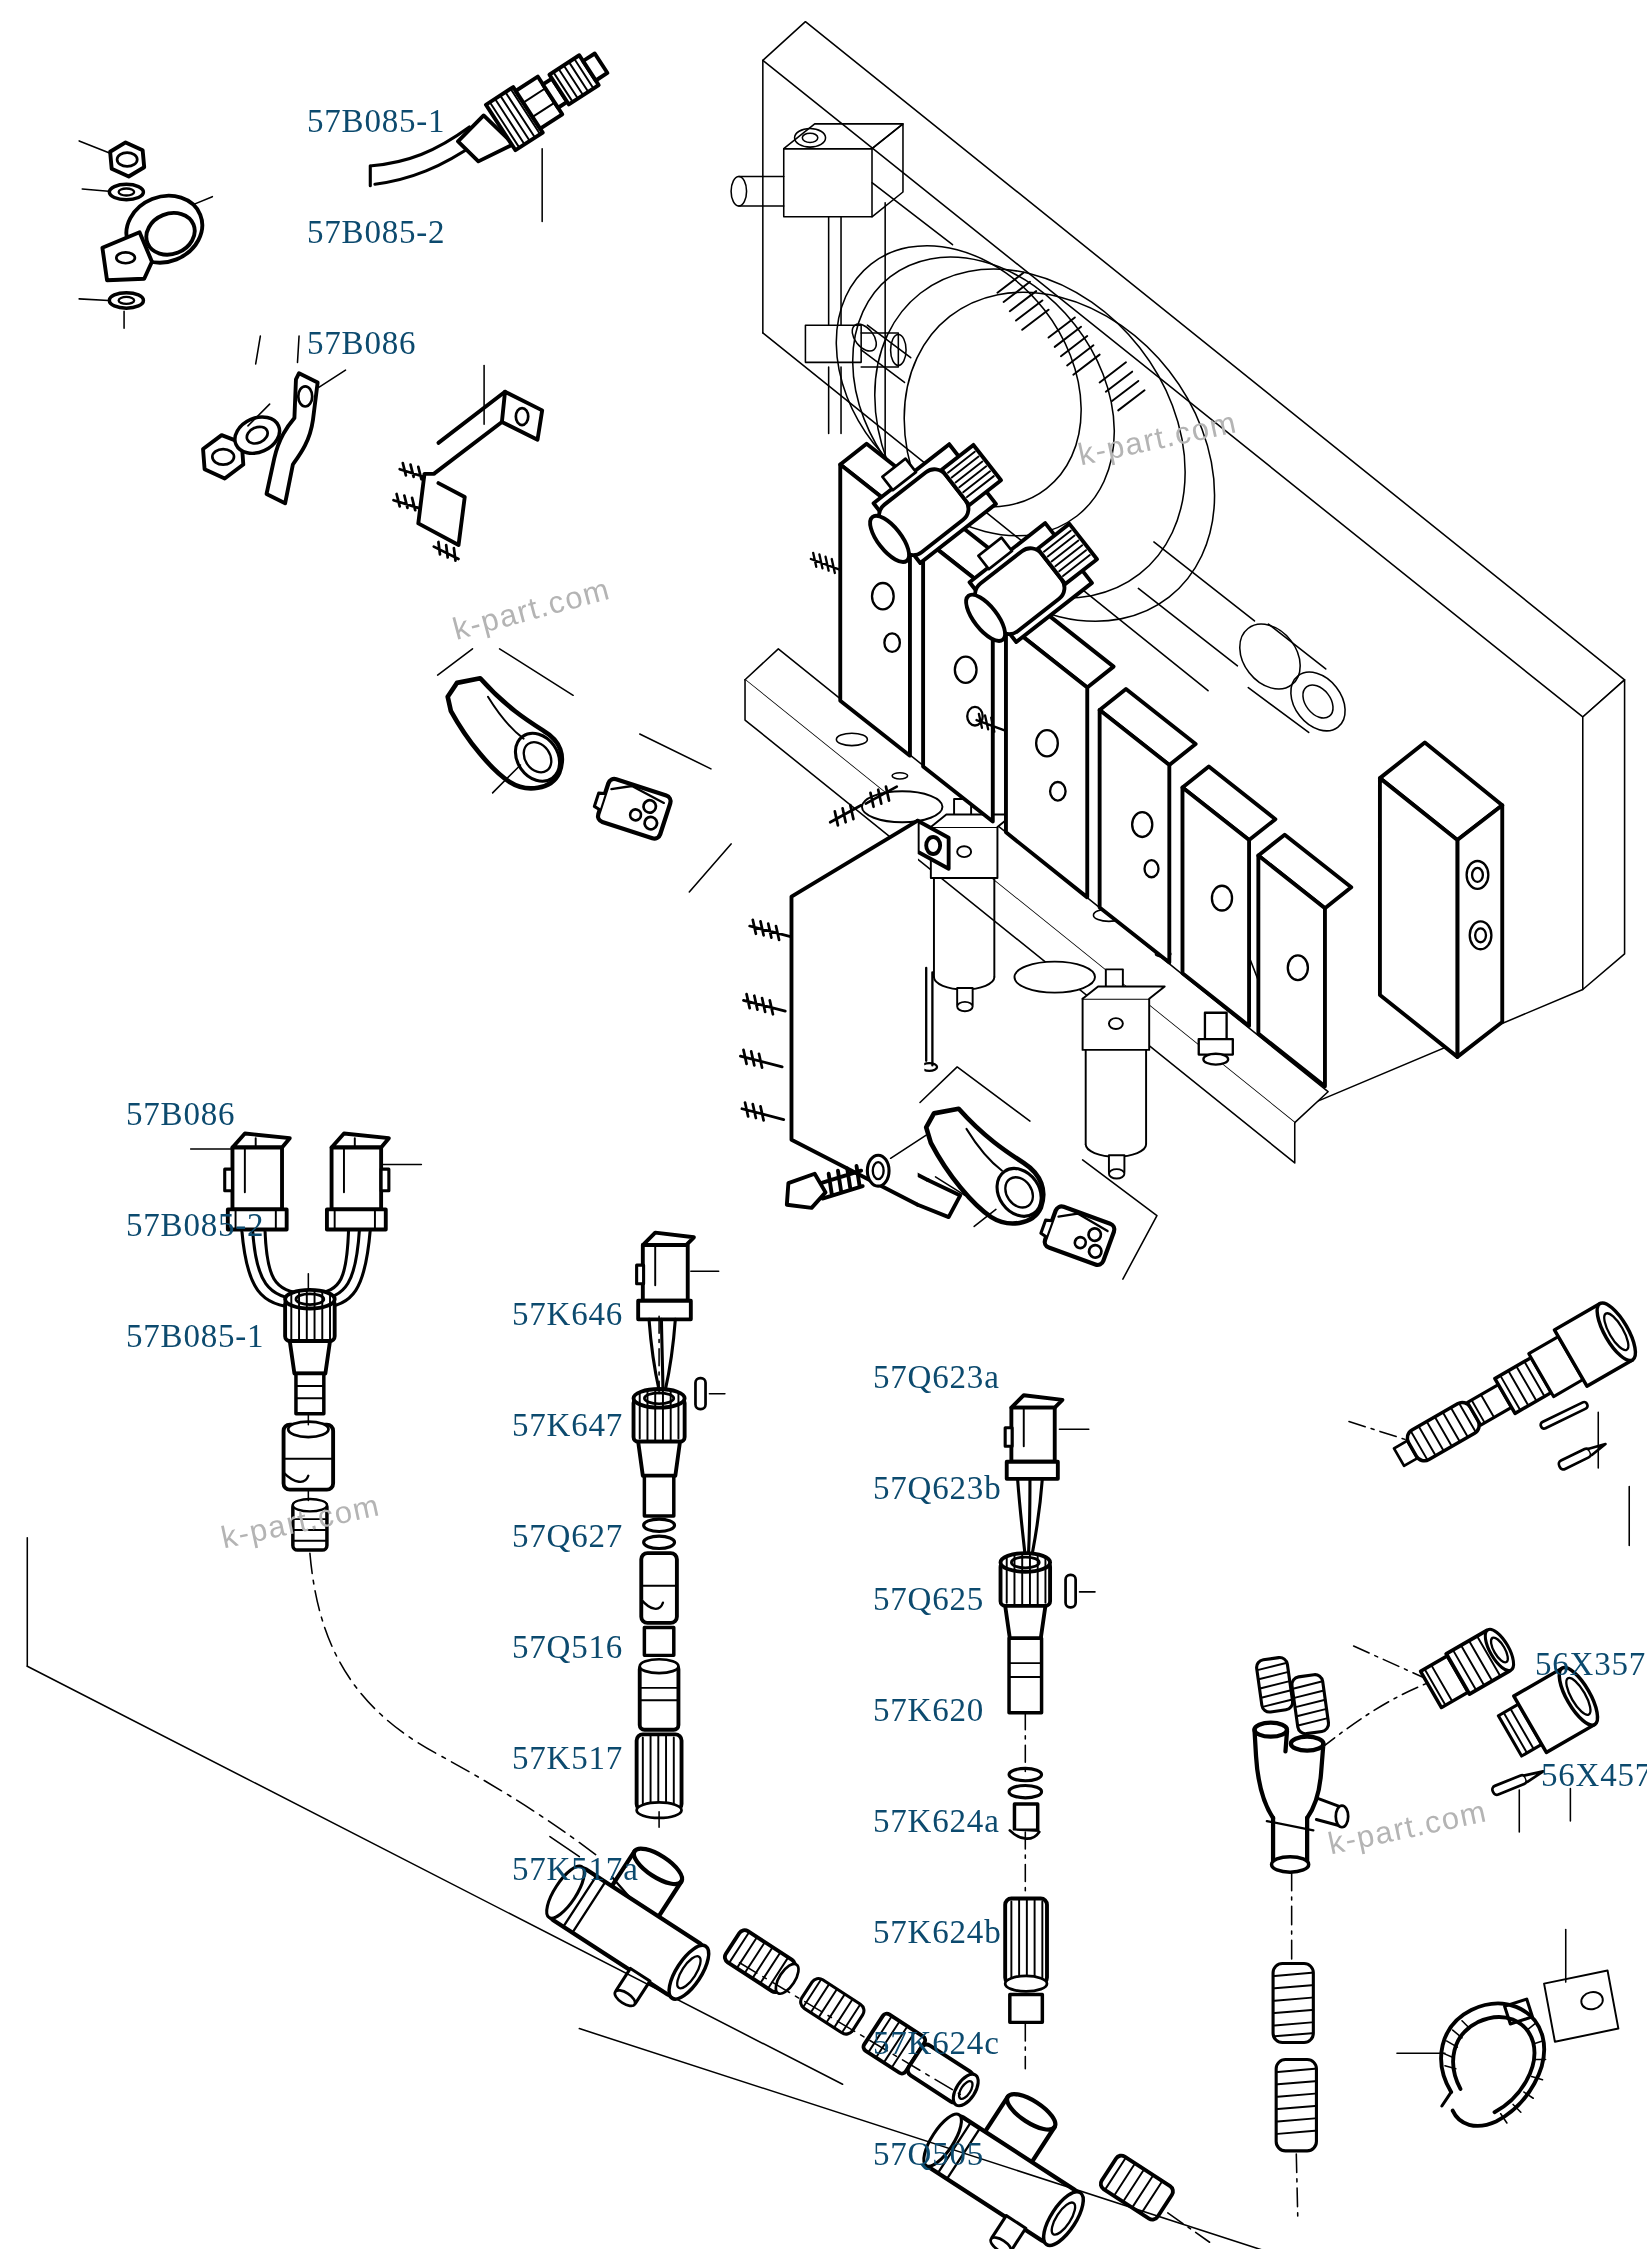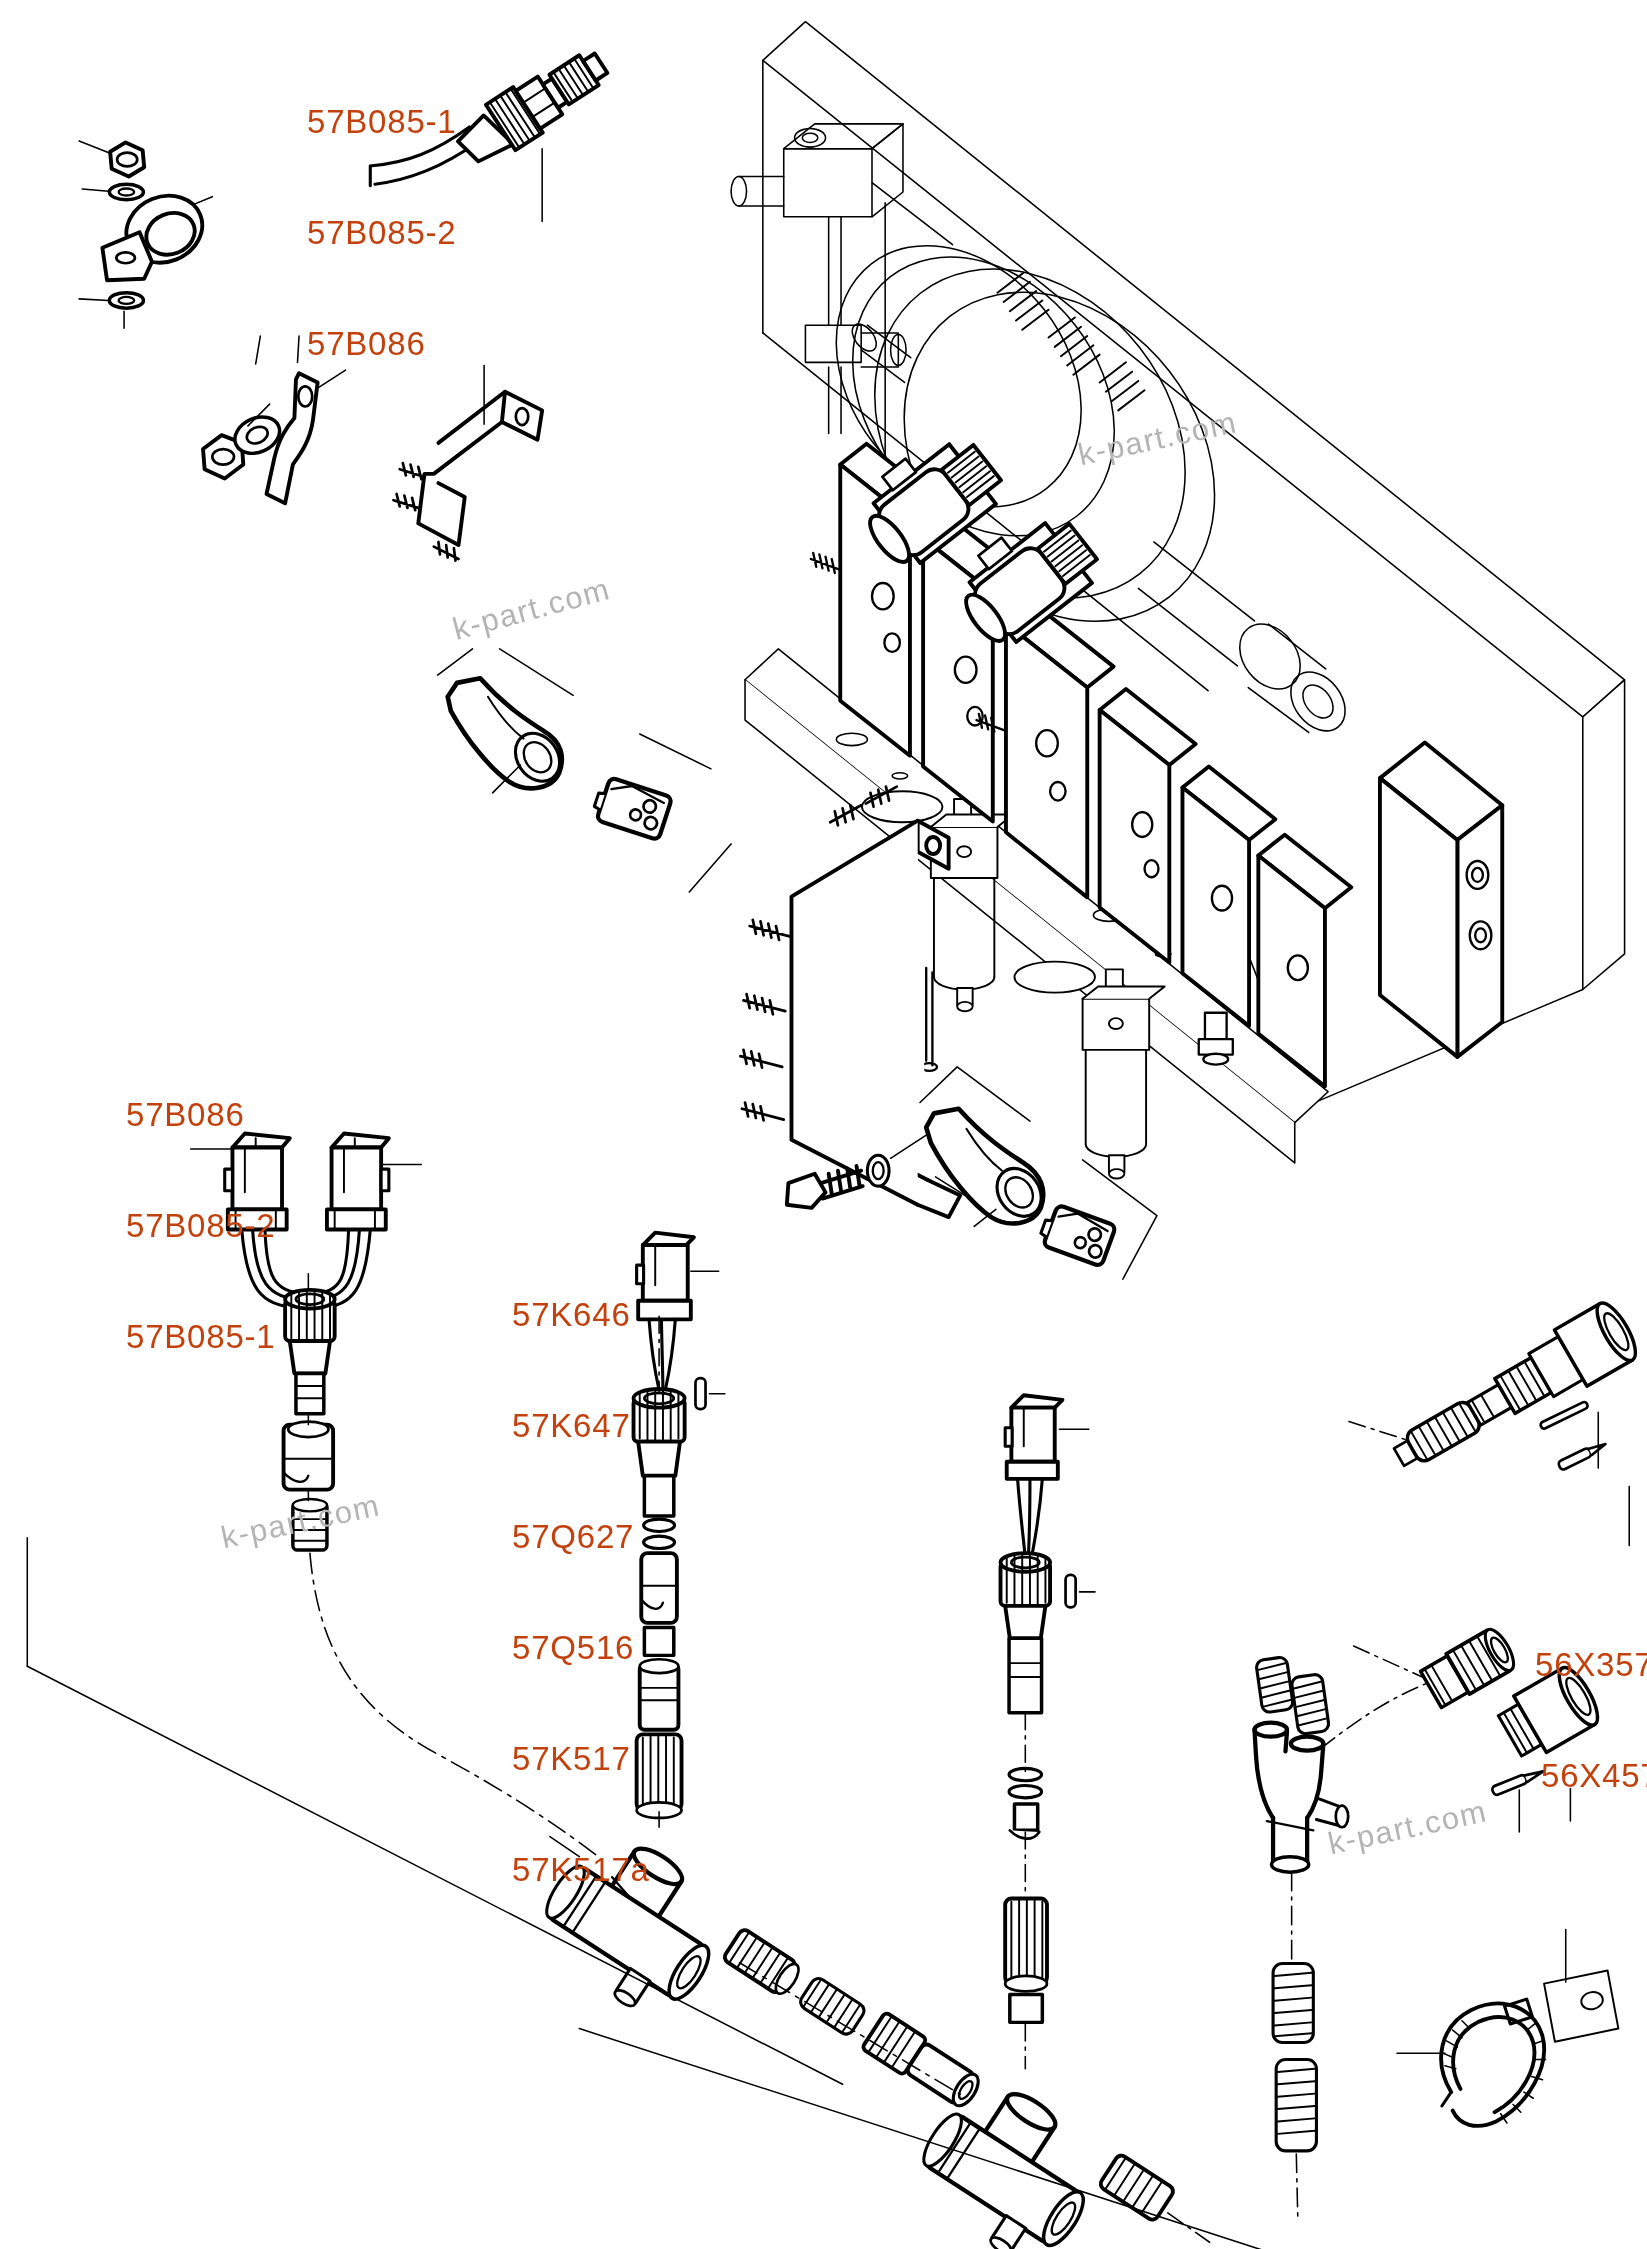--- a/index.html
+++ b/index.html
@@ -1,20 +1,20 @@
 <!DOCTYPE html>
 <html style="font-size:12.4px"><head>
 <meta charset="utf-8">
 <style>
   html,body{margin:0;padding:0;background:#fff;}
   #page{position:relative;width:1648px;height:2250px;background:#fff;overflow:hidden;
         font-family:"Liberation Sans",sans-serif;}
   svg{position:absolute;left:0;top:0;}
-  .lbl{position:absolute;font-size:33px;line-height:37px;color:#c2410c;white-space:pre;
-       font-family:Liberation Sans, sans-serif;letter-spacing:0.8px;}
+  .lbl{position:absolute;font-size:33px;line-height:37px;color:#0c4a6e;white-space:pre;
+       font-family:Liberation Serif, serif;letter-spacing:0.8px;}
   .lbl span{display:block;}
   .wm{position:absolute;font-size:31px;color:#b4b4b4;font-family:"Liberation Sans",sans-serif;
       transform:rotate(-12deg);transform-origin:left top;letter-spacing:1.5px;}
   .wm2{transform:rotate(-15deg);}
 </style>
 </head>
 <body>
 
 <div id="page">
 
@@ -674,20 +674,30 @@
 
 <div class="lbl" style="left:512px;top:1222px;">
   <span>57K646</span>
   <span>57K647</span>
   <span>57Q627</span>
   <span>57Q516</span>
   <span>57K517</span>
   <span>57K517a</span>
 </div>
 
+<div class="lbl" style="left:873px;top:1285px;">
+  <span>57Q623a</span>
+  <span>57Q623b</span>
+  <span>57Q625</span>
+  <span>57K620</span>
+  <span>57K624a</span>
+  <span>57K624b</span>
+  <span>57K624c</span>
+  <span>57Q505</span>
+</div>
 
 <div class="lbl" style="left:1535px;top:1572px;">
   <span>56X357</span>
 </div>
 
 <div class="lbl" style="left:1541px;top:1683px;">
   <span>56X457</span>
 </div>
 
 <div class="wm" style="left:1075px;top:438px;">k-part.com</div>

